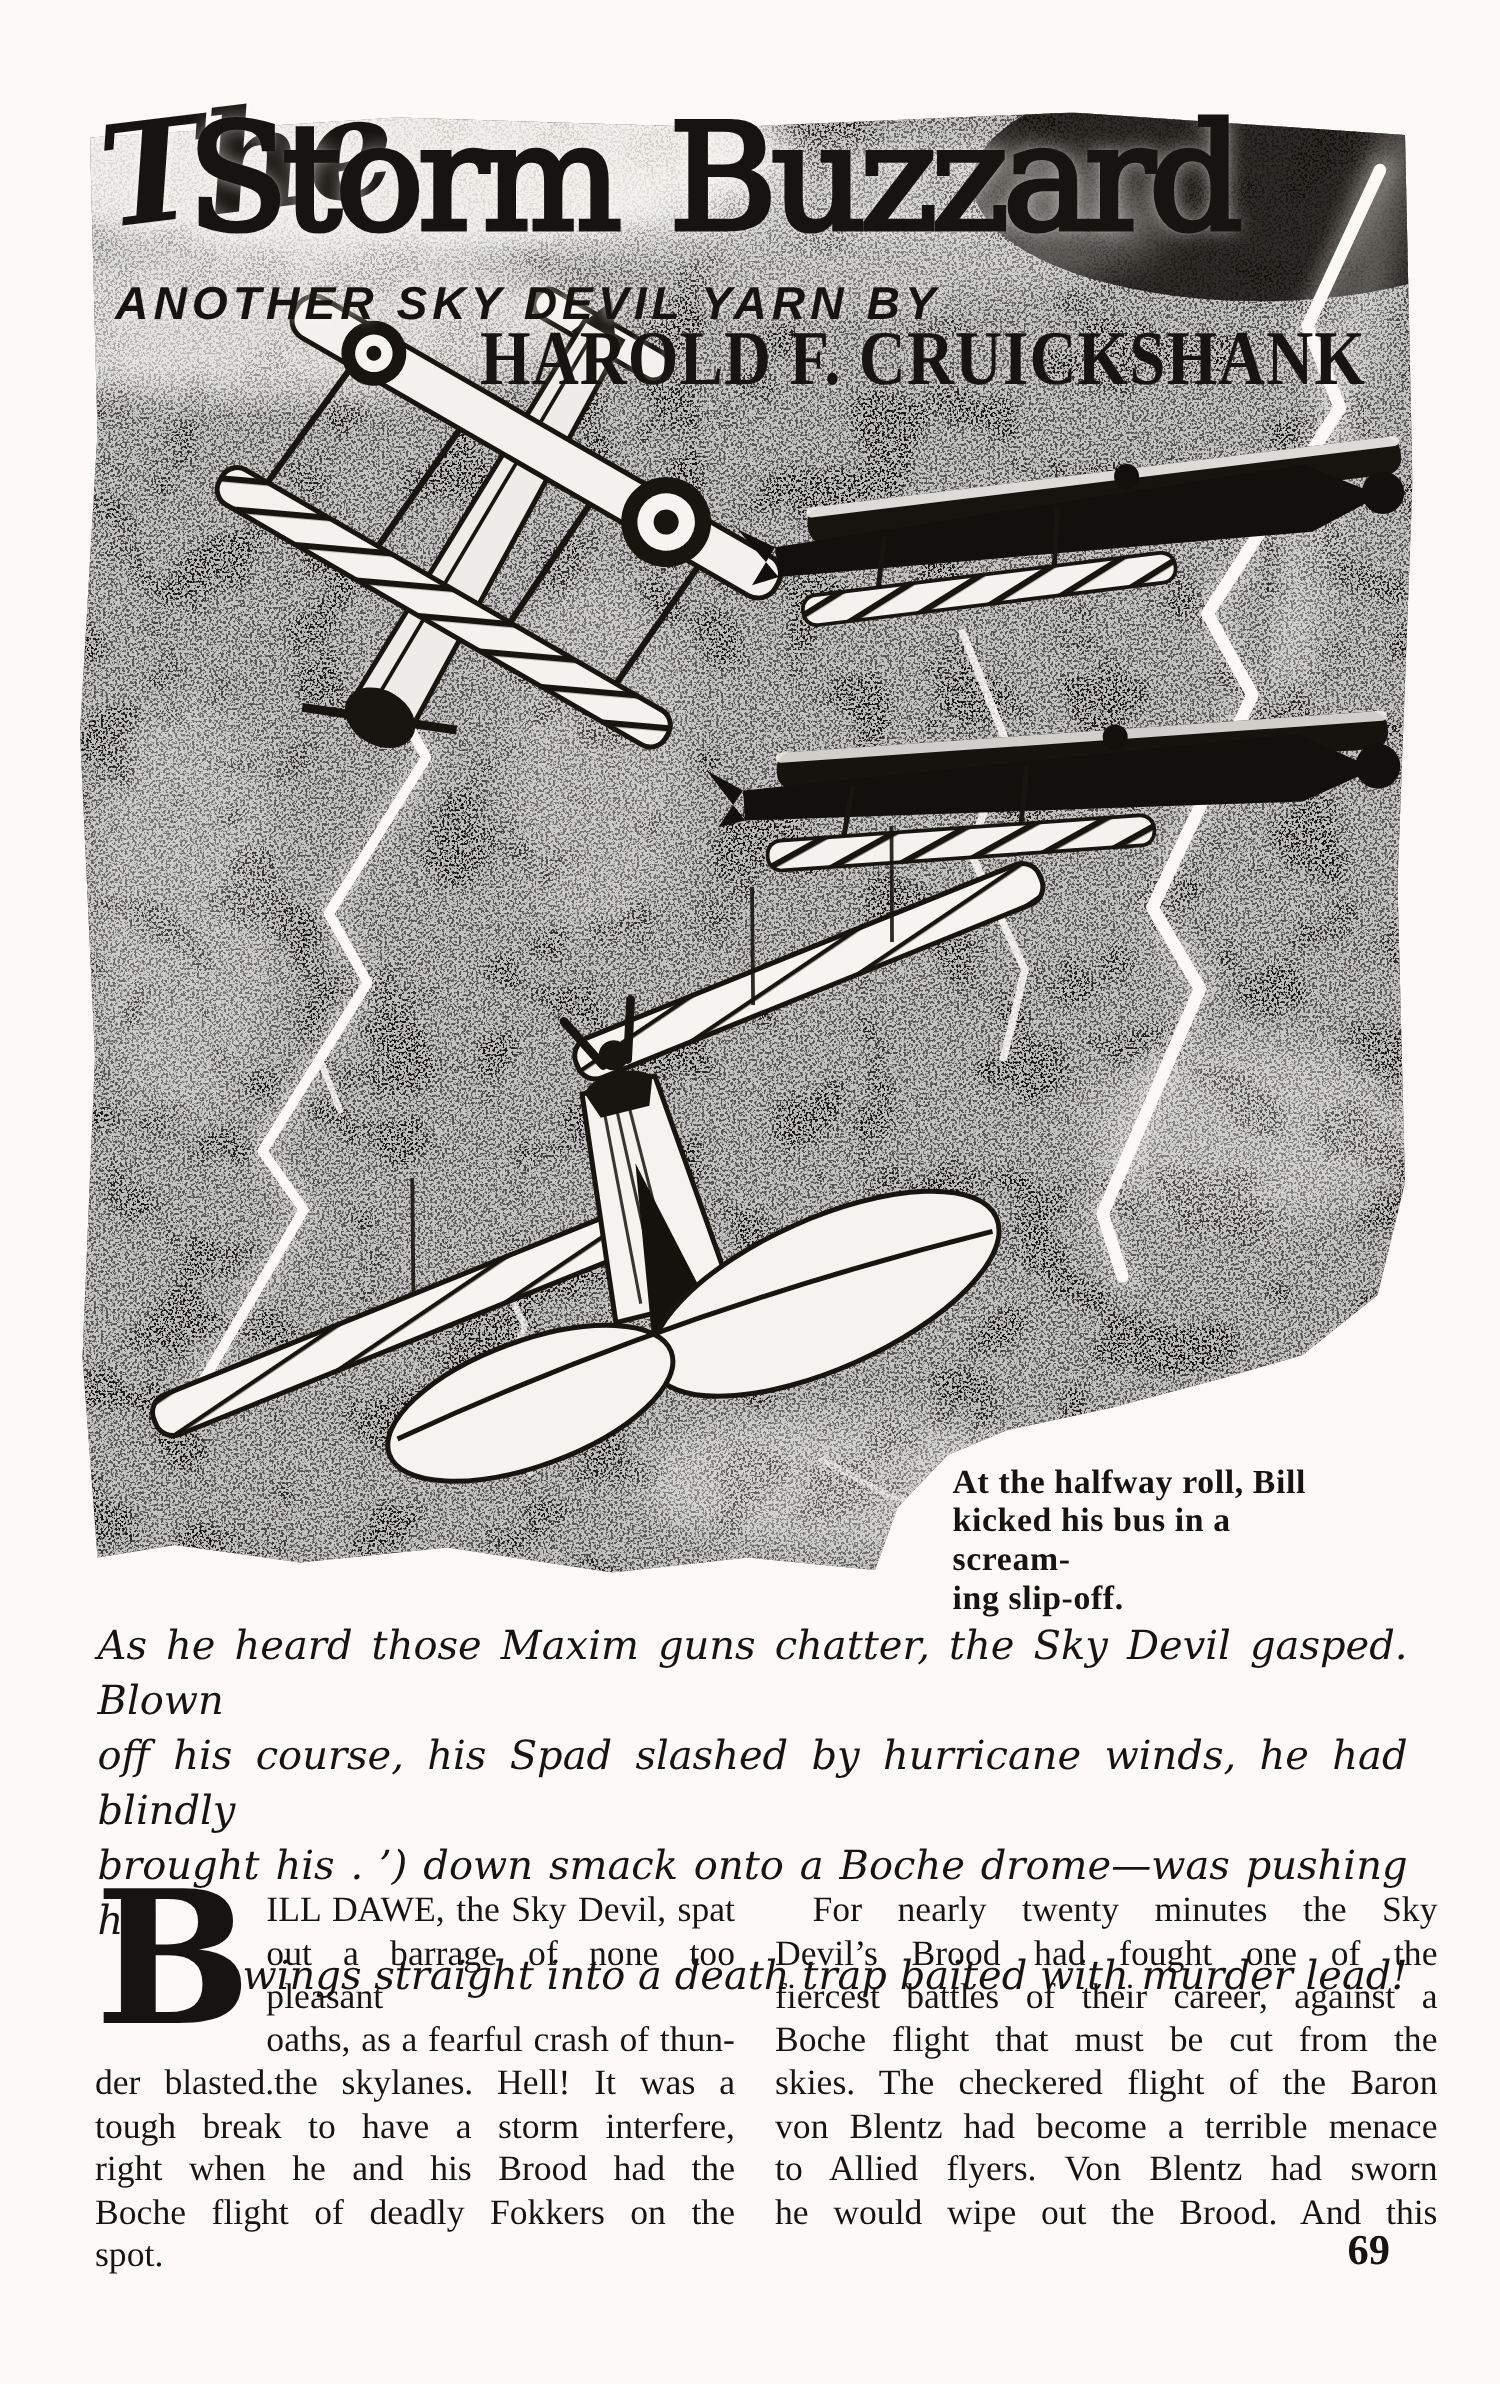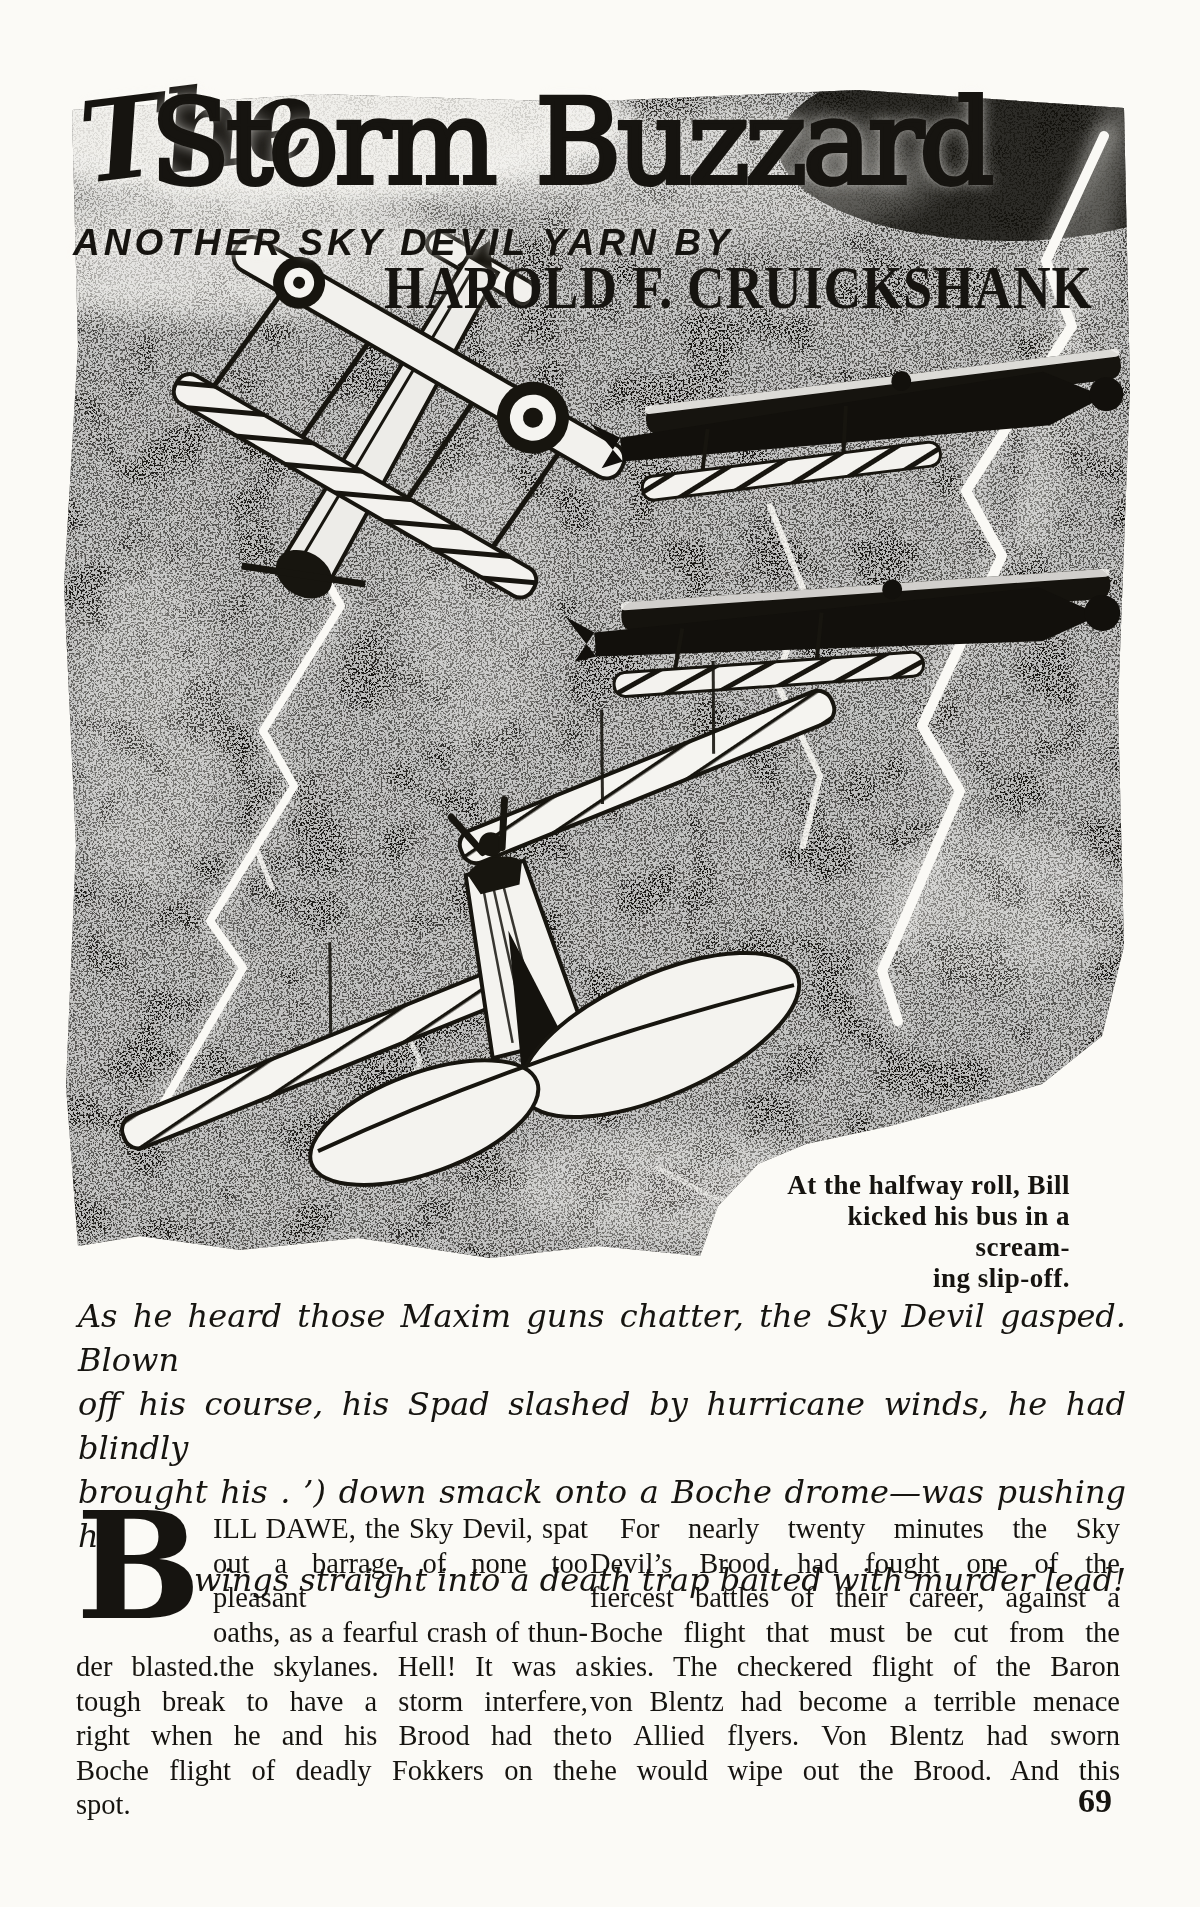--- a/index.html
+++ b/index.html
@@ -17,51 +17,51 @@
   }
   .mast-title{
     position:absolute;left:150px;top:78px;z-index:6;
     font-family:"DejaVu Serif",serif;font-weight:400;
     font-size:118px;line-height:1.1;letter-spacing:-5px;word-spacing:10px;
     -webkit-text-stroke:4px #161410;
     text-shadow:0 0 16px rgba(251,250,246,.75),0 0 4px rgba(251,250,246,.6);
     white-space:nowrap;
   }
   .mast-sub{
-    position:absolute;left:73px;top:222px;z-index:6;
+    position:absolute;left:92px;top:222px;z-index:6;
     font-family:"Liberation Sans",sans-serif;font-weight:bold;font-style:italic;
     font-size:37px;letter-spacing:4px;white-space:nowrap;
     text-shadow:0 0 10px rgba(251,250,246,.85);
   }
   .mast-author{
     position:absolute;left:384px;top:252px;z-index:6;
     font-family:"Liberation Serif",serif;font-weight:bold;
     font-size:62px;letter-spacing:1px;white-space:nowrap;
     transform:scaleX(.84);transform-origin:left top;
     text-shadow:0 0 8px rgba(251,250,246,.35);
   }
   
   .illustration{position:absolute;left:58px;top:86px;z-index:1;}
   .caption{
     position:absolute;left:762px;top:1170px;width:308px;z-index:7;
-    text-align:right;font-weight:bold;font-size:27px;line-height:31px;
+    text-align:left;font-weight:bold;font-size:27px;line-height:31px;
     font-family:"Liberation Serif",serif;letter-spacing:.5px;
   }
   
   .intro{
     position:absolute;left:78px;top:1294px;width:1048px;z-index:2;
     font-family:"DejaVu Serif",serif;font-style:italic;
     font-size:32px;line-height:44px;
   }
   .intro .j{text-align:justify;text-align-last:justify;font-style:italic;}
   .intro .c{text-align:right;font-style:italic;}
   
   .col{position:absolute;top:1512px;z-index:2;font-size:28.5px;line-height:34.5px;}
   .col-left{left:76px;width:512px;}
-  .col-right{left:590px;width:530px;}
+  .col-right{left:620px;width:530px;}
   .bline{text-align:justify;text-align-last:justify;}
   .bline.plain{text-align:center;text-align-last:left;}
   .bline.indent{text-indent:30px;}
   .dropcap{
     float:left;font-family:"DejaVu Serif",serif;font-weight:bold;
     font-size:148px;line-height:100px;height:102px;
     padding:4px 12px 0 0;
   }
   .pageno{
     position:absolute;left:1078px;top:1782px;z-index:2;

